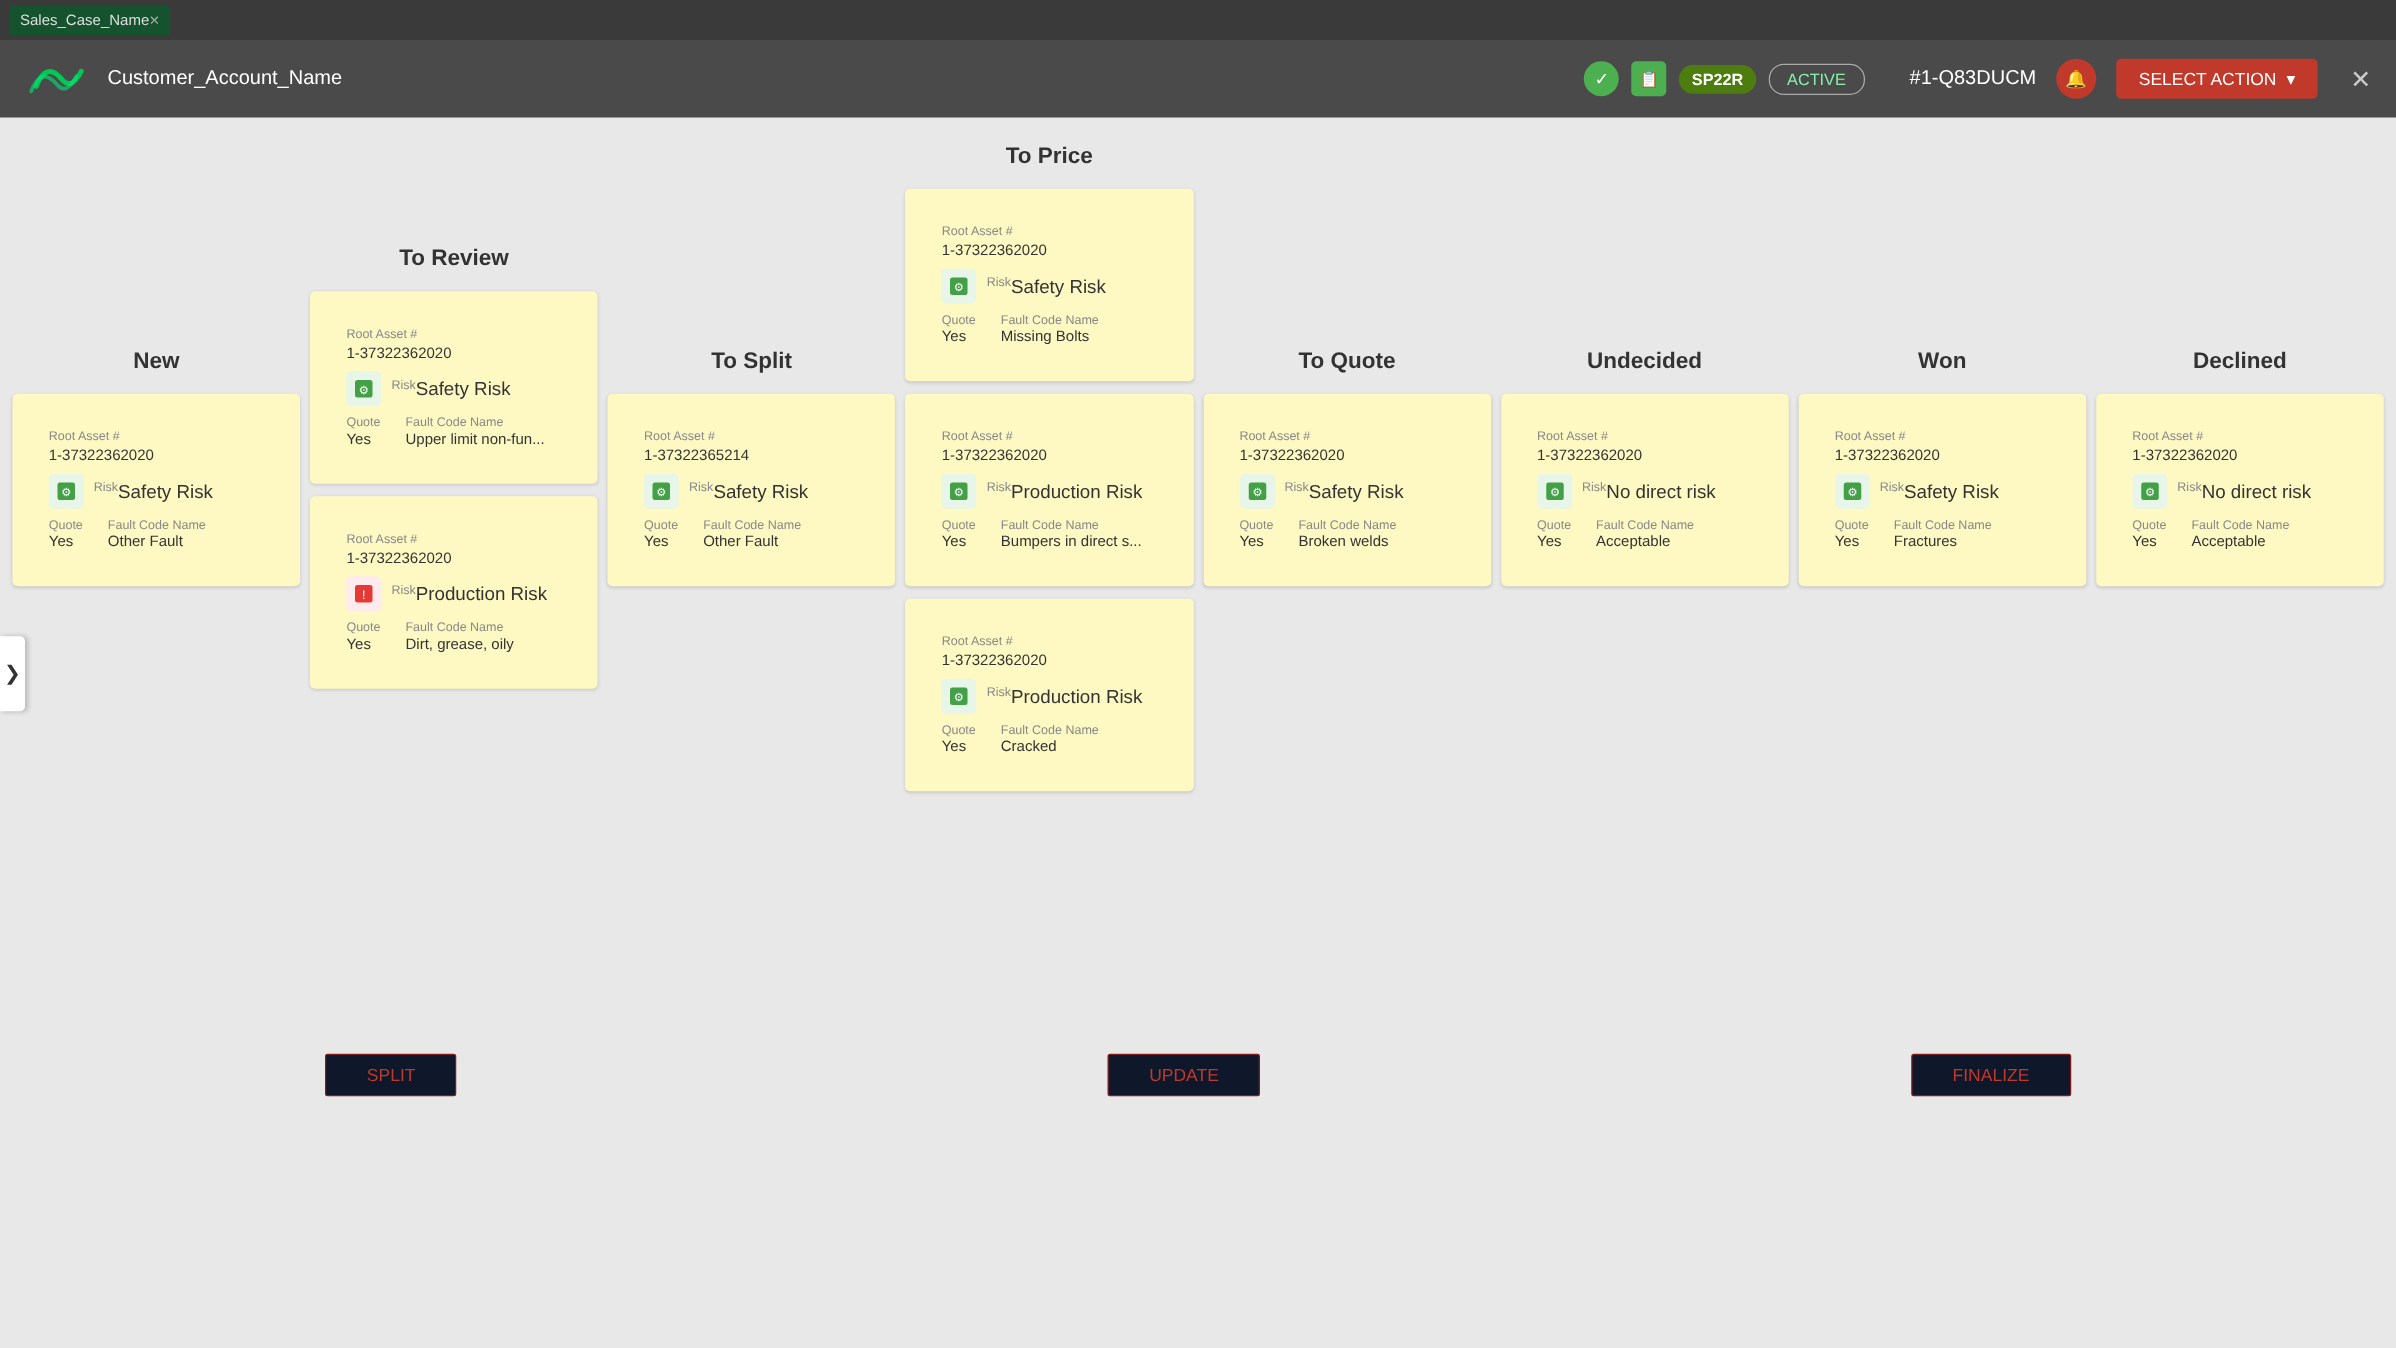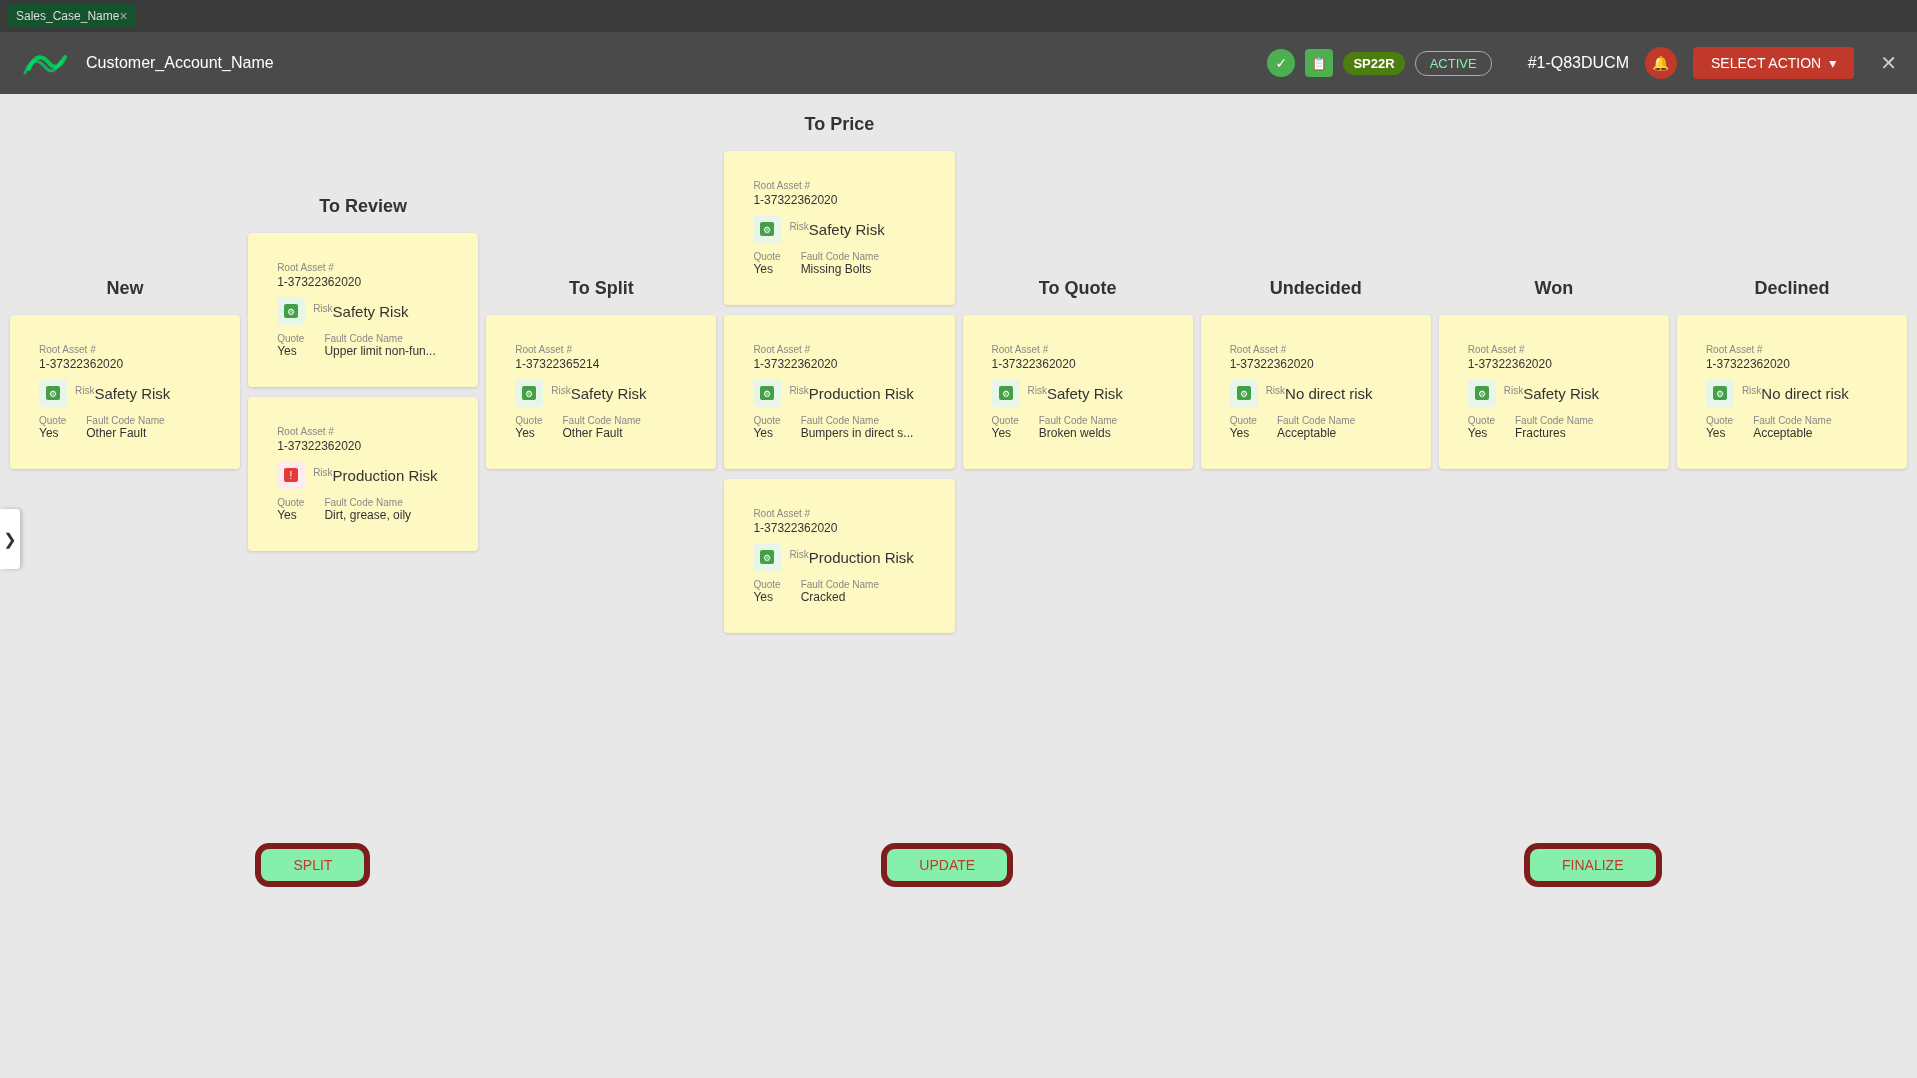--- a/index.html
+++ b/index.html
@@ -247,27 +247,27 @@
     
     .footer-buttons {
       display: flex;
       justify-content: space-around;
       align-items: center;
       padding: 20px 0;
       margin-top: 180px;
     }
 
     .footer-btn {
-      background: #86efac;
+      background: #0f172a;
       color: #c0392b;
-      border: 6px solid #7f1d1d;
+      border: 1px solid #7f1d1d;
       padding: 8px 32px;
       font-size: 14px;
       cursor: pointer;
-      border-radius: 14px;
+      border-radius: 2px;
     }
 
     .sidebar-arrow {
       position: fixed;
       left: 0;
       top: 50%;
       transform: translateY(-50%);
       background: white;
       width: 20px;
       height: 60px;

